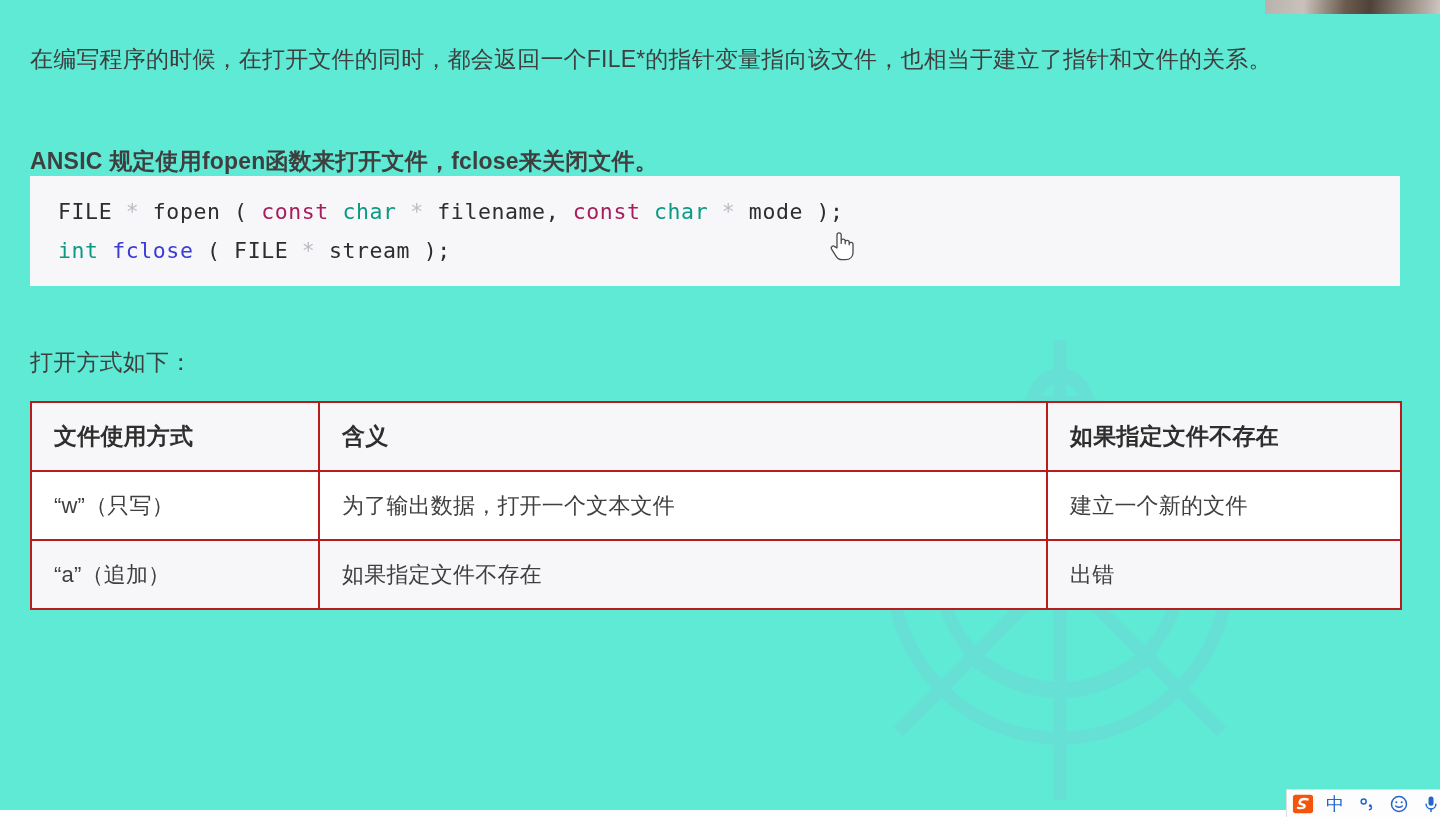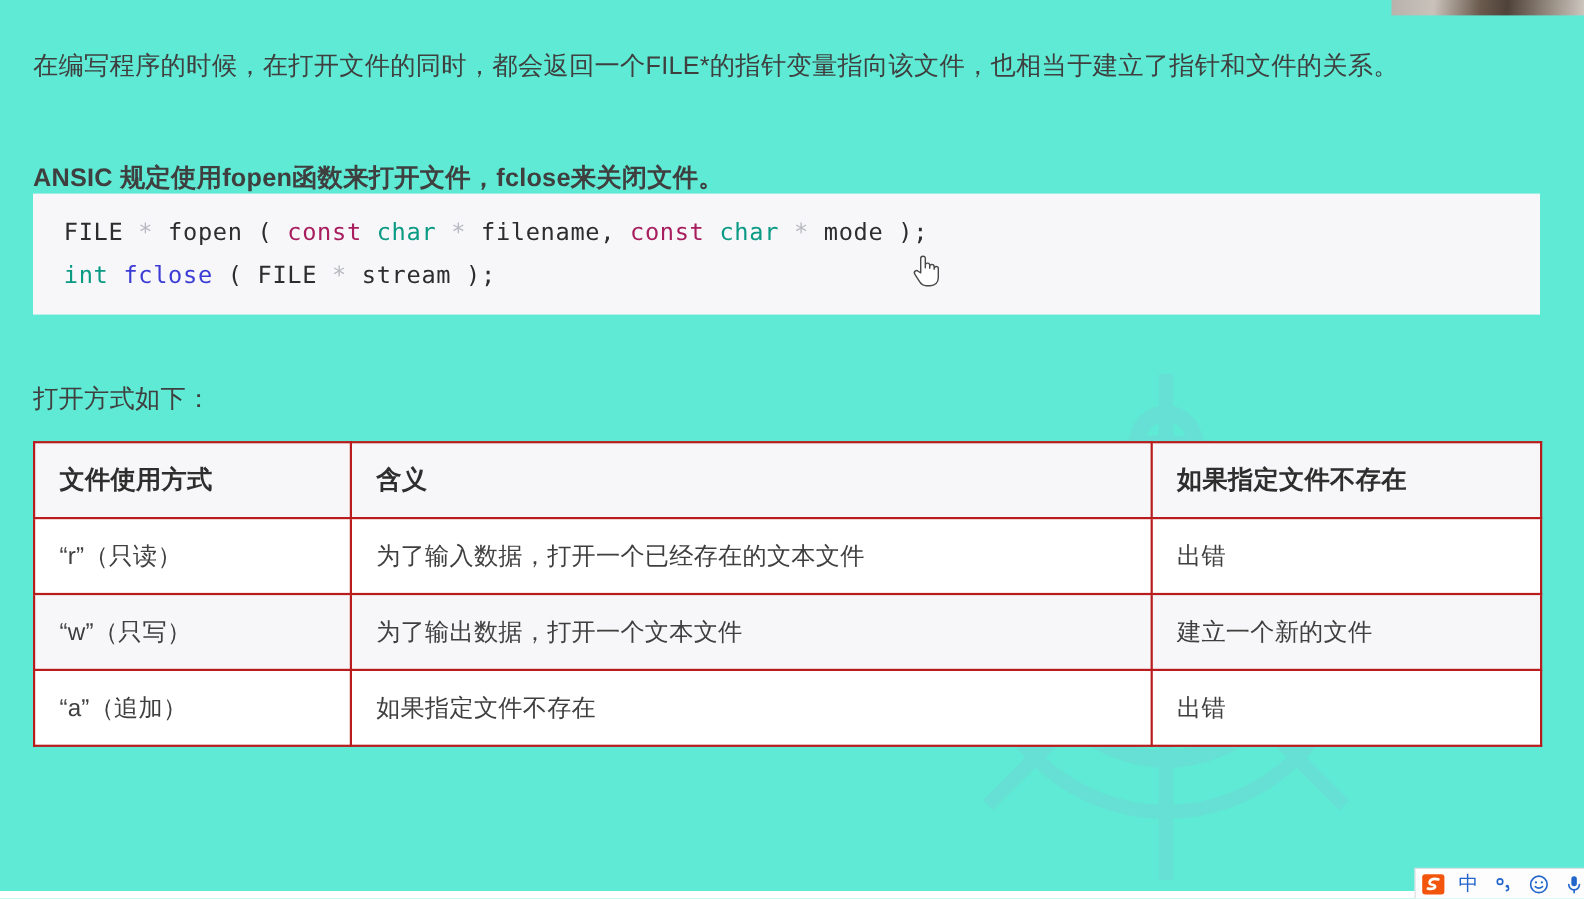--- a/index.html
+++ b/index.html
@@ -230,25 +230,20 @@
     </colgroup>
     <thead>
       <tr>
         <th>文件使用方式</th>
         <th>含义</th>
         <th>如果指定文件不存在</th>
       </tr>
     </thead>
     <tbody id="table-body">
         <tr>
-          <td>“r”（只读）</td>
-          <td>为了输入数据，打开一个已经存在的文本文件</td>
-          <td>出错</td>
-        </tr>
-        <tr>
           <td>“w”（只写）</td>
           <td>为了输出数据，打开一个文本文件</td>
           <td>建立一个新的文件</td>
         </tr>
         <tr>
           <td>“a”（追加）</td>
           <td>如果指定文件不存在</td>
           <td>出错</td>
         </tr>
       </tbody>

